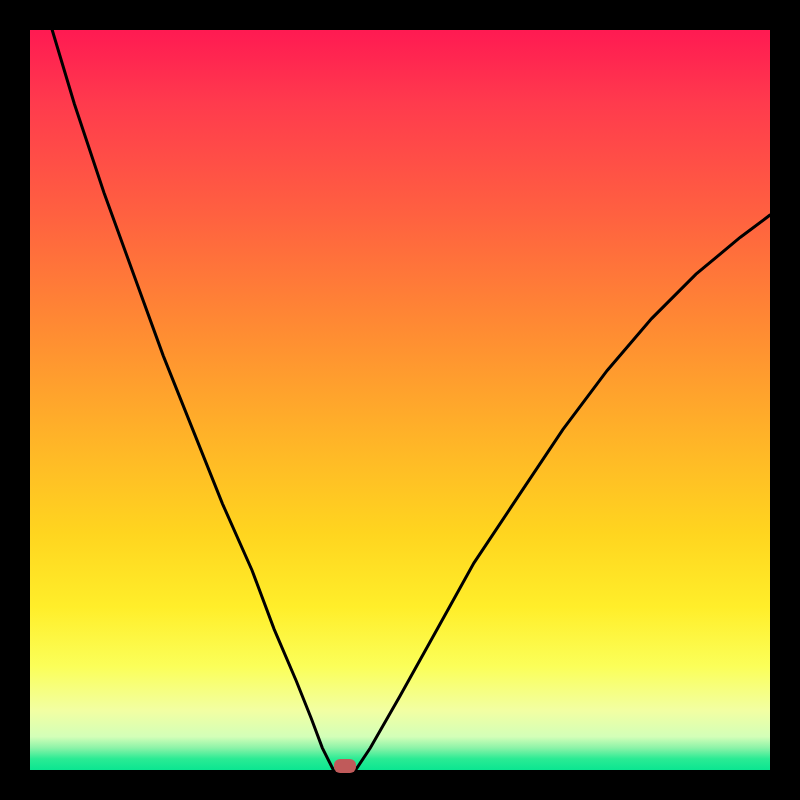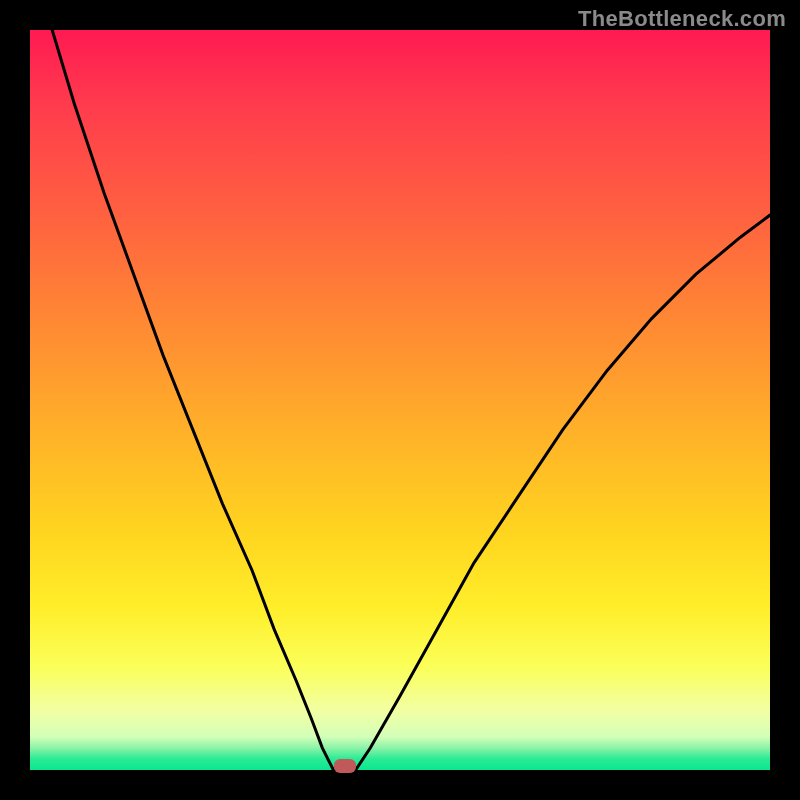--- a/index.html
+++ b/index.html
@@ -65,21 +65,20 @@
     height: 14px;
     background: #c05a5a;
     border-radius: 6px;
     transform: translate(-50%, -50%);
   }
 </style>
 </head>
 <body>
 
 <div class="frame">
-  <div class="watermark">TheBottleneck.com</div>
 
   <div class="plot">
     <svg class="curve" viewBox="0 0 740 740" preserveAspectRatio="none">
 
       <path id="curve-left" fill="none" stroke="#000" stroke-width="3" stroke-linecap="round" d="M22.2 0.0 L44.4 74.0 L74.0 162.8 L103.6 244.2 L133.2 325.6 L162.8 399.6 L192.4 473.6 L222.0 540.2 L244.2 599.4 L266.4 651.2 L281.2 688.2 L292.3 717.8 L299.7 732.6 L303.4 740.0"></path>
       <path id="curve-right" fill="none" stroke="#000" stroke-width="3" stroke-linecap="round" d="M325.6 740.0 L340.4 717.8 L370.0 666.0 L407.0 599.4 L444.0 532.8 L488.4 466.2 L532.8 399.6 L577.2 340.4 L621.6 288.6 L666.0 244.2 L710.4 207.2 L740.0 185.0"></path>
     </svg>
     <div id="marker" class="marker" style="left: 314.5px; top: 736.3px;"></div>
   </div>
 </div>

